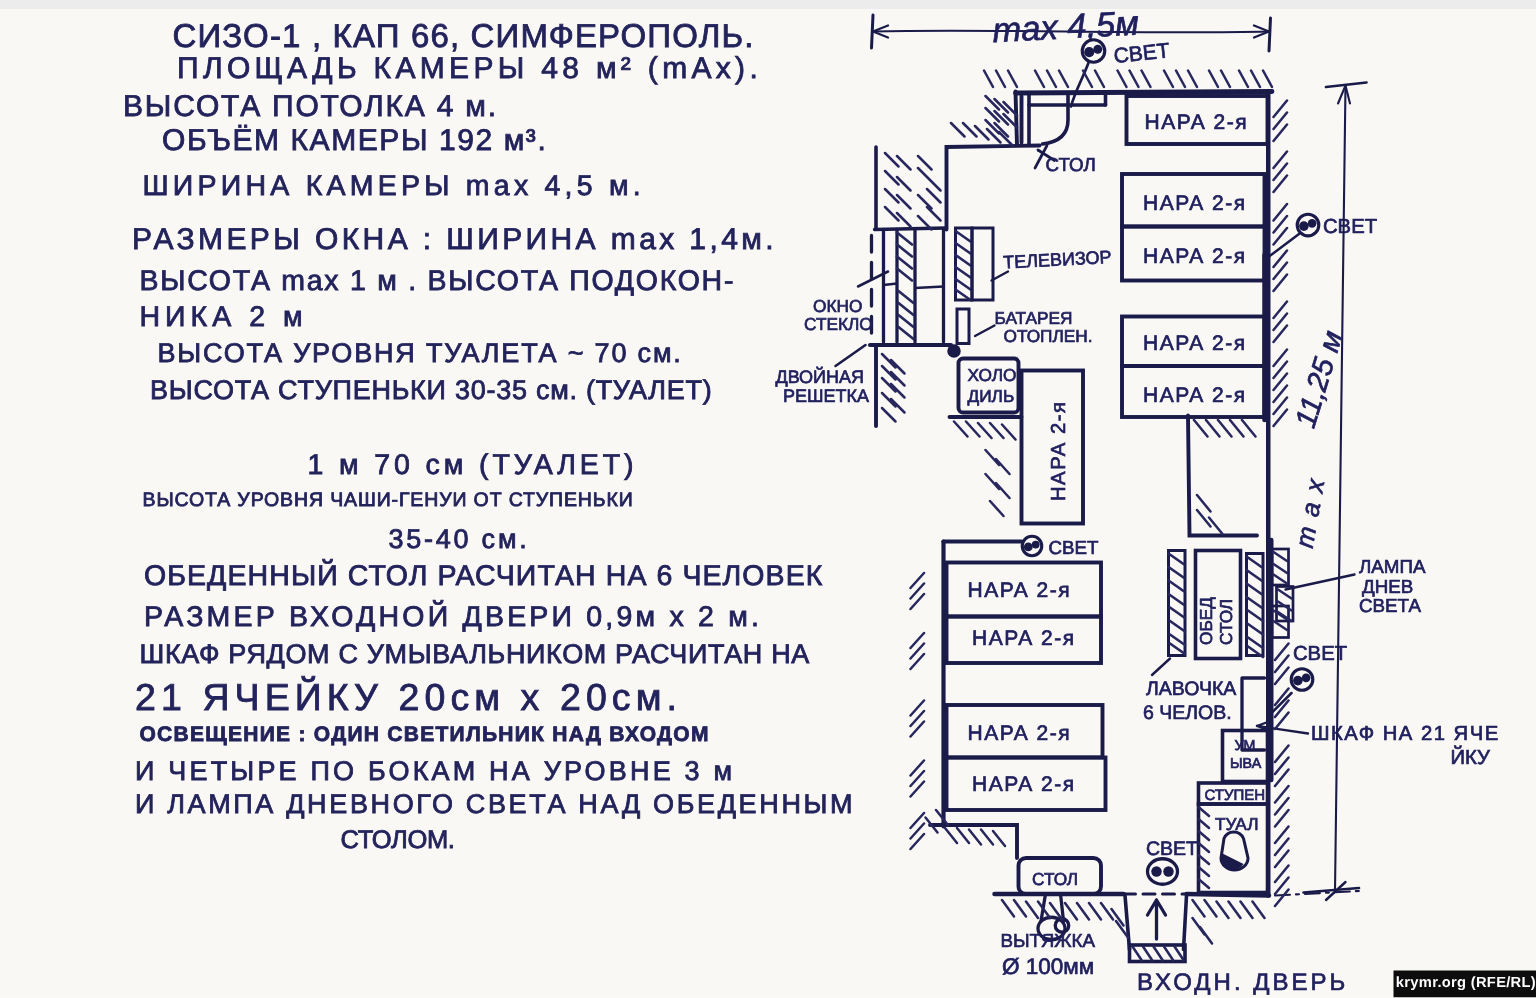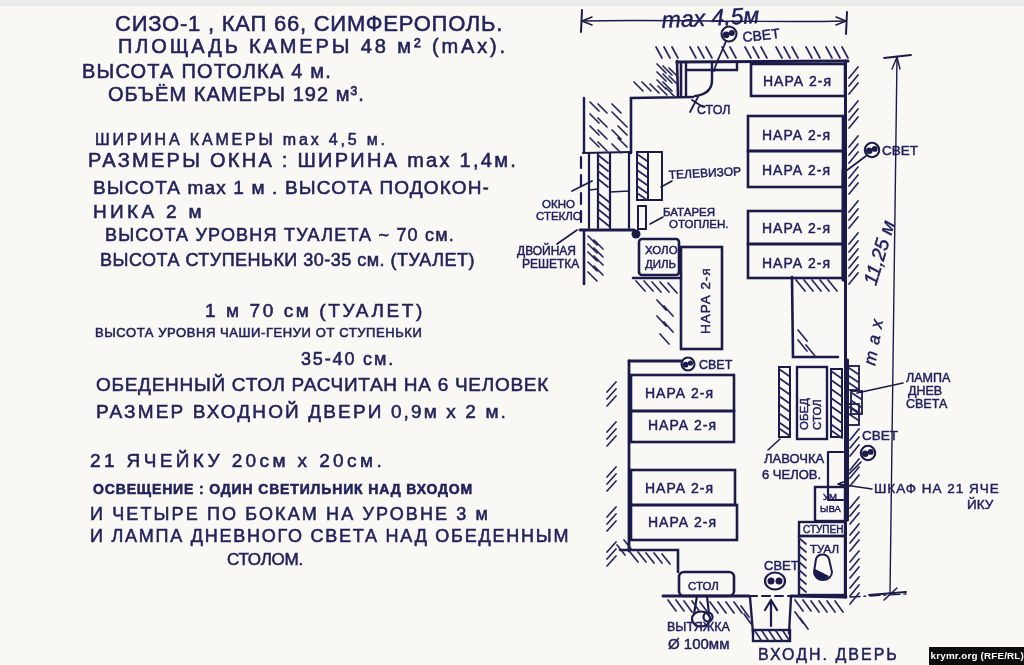--- a/index.html
+++ b/index.html
@@ -9,34 +9,34 @@
   .hw span{display:inline-block;}
   #plan text{stroke:#20205e;stroke-width:0.45px;paint-order:stroke;}
   #topstrip{position:absolute;left:0;top:0;width:1024px;height:6px;background:#ececec;}
   #wm{position:absolute;left:929px;top:647px;width:95px;height:18px;background:#0d0d0d;
       color:#fff;font-size:9.8px;font-weight:bold;text-align:right;line-height:18px;letter-spacing:0.2px;}
     #L1{left:115px;top:11px;font-size:22px;letter-spacing:0.77px;}
   #L2{left:82px;top:34px;font-size:20px;letter-spacing:2.88px;margin-left:36px;}
   #L3{left:82px;top:59px;font-size:20px;letter-spacing:1.19px;}
   #L4{left:80px;top:82px;font-size:20px;letter-spacing:1.05px;margin-left:28px;}
   #L5{left:95px;top:105px;font-size:19px;letter-spacing:2.41px;}
-  #L6{left:95px;top:130px;font-size:16px;letter-spacing:2.82px;}
+  #L6{left:95px;top:114px;font-size:19px;letter-spacing:2.82px;}
   #L7{left:88px;top:148px;font-size:20px;letter-spacing:2.27px;}
   #L8{left:93px;top:177px;font-size:19px;letter-spacing:1.15px;}
   #L9{left:93px;top:201px;font-size:19px;letter-spacing:3.34px;}
   #L10{left:105px;top:225px;font-size:18px;letter-spacing:1.21px;}
   #L11{left:100px;top:250px;font-size:18px;letter-spacing:0.49px;}
   #L12{left:100px;top:280px;font-size:18px;letter-spacing:-0.15px;}
   #L13{left:205px;top:300px;font-size:19px;letter-spacing:2.59px;}
   #L14{left:95px;top:325px;font-size:13px;letter-spacing:0.58px;}
-  #L15{left:259px;top:349px;font-size:18px;letter-spacing:1.84px;margin-left:42px;}
+  #L15{left:259px;top:349px;font-size:18px;letter-spacing:1.84px;}
   #L16{left:96px;top:374px;font-size:19px;letter-spacing:0.72px;}
   #L17{left:96px;top:401px;font-size:19px;letter-spacing:2.13px;}
   #L18{left:93px;top:426px;font-size:18px;letter-spacing:0.43px;}
-  #L19{left:90px;top:450px;font-size:19px;letter-spacing:3.39px;}
+  #L19{left:90px;top:450px;font-size:25px;letter-spacing:3.39px;}
   #L20{left:93px;top:481px;font-size:14px;letter-spacing:0.85px;font-weight:bold;}
   #L21{left:90px;top:504px;font-size:18px;letter-spacing:2.12px;}
   #L22{left:90px;top:526px;font-size:18px;letter-spacing:1.76px;}
   #L23{left:227px;top:550px;font-size:17px;letter-spacing:-0.23px;}
   #L24{left:75px;top:574px;font-size:18px;letter-spacing:0.13px;}
 </style>
 </head>
 <body>
 <div id="page">
 
@@ -50,20 +50,21 @@
   <div class="hw" id="L7"><span>РАЗМЕРЫ ОКНА : ШИРИНА max 1,4м.</span></div>
   <div class="hw" id="L8"><span>ВЫСОТА max 1 м . ВЫСОТА ПОДОКОН-</span></div>
   <div class="hw" id="L9"><span>НИКА 2 м</span></div>
   <div class="hw" id="L10"><span>ВЫСОТА УРОВНЯ ТУАЛЕТА ~ 70 см.</span></div>
   <div class="hw" id="L11"><span>ВЫСОТА СТУПЕНЬКИ 30-35 см. (ТУАЛЕТ)</span></div>
   <div class="hw" id="L13"><span>1 м 70 см (ТУАЛЕТ)</span></div>
   <div class="hw" id="L14"><span>ВЫСОТА УРОВНЯ ЧАШИ-ГЕНУИ ОТ СТУПЕНЬКИ</span></div>
   <div class="hw" id="L15"><span>35-40 см.</span></div>
   <div class="hw" id="L16"><span>ОБЕДЕННЫЙ СТОЛ РАСЧИТАН НА 6 ЧЕЛОВЕК</span></div>
   <div class="hw" id="L17"><span>РАЗМЕР ВХОДНОЙ ДВЕРИ 0,9м х 2 м.</span></div>
+  <div class="hw" id="L18"><span>ШКАФ РЯДОМ С УМЫВАЛЬНИКОМ РАСЧИТАН НА</span></div>
   <div class="hw" id="L19"><span>21 ЯЧЕЙКУ 20см х 20см.</span></div>
   <div class="hw" id="L20"><span>ОСВЕЩЕНИЕ : ОДИН СВЕТИЛЬНИК НАД ВХОДОМ</span></div>
   <div class="hw" id="L21"><span>И ЧЕТЫРЕ ПО БОКАМ НА УРОВНЕ 3 м</span></div>
   <div class="hw" id="L22"><span>И ЛАМПА ДНЕВНОГО СВЕТА НАД ОБЕДЕННЫМ</span></div>
   <div class="hw" id="L23"><span>СТОЛОМ.</span></div>
 
   <svg id="plan" width="1024" height="665" viewBox="0 0 1024 665" style="position:absolute;left:0;top:0" fill="none" stroke-linecap="round" font-family="Liberation Sans, sans-serif">
 
   <g stroke="#1b1b4a">
         <path d="M582,21 C660,19 760,23 846,21" stroke-width="1.3"></path>

